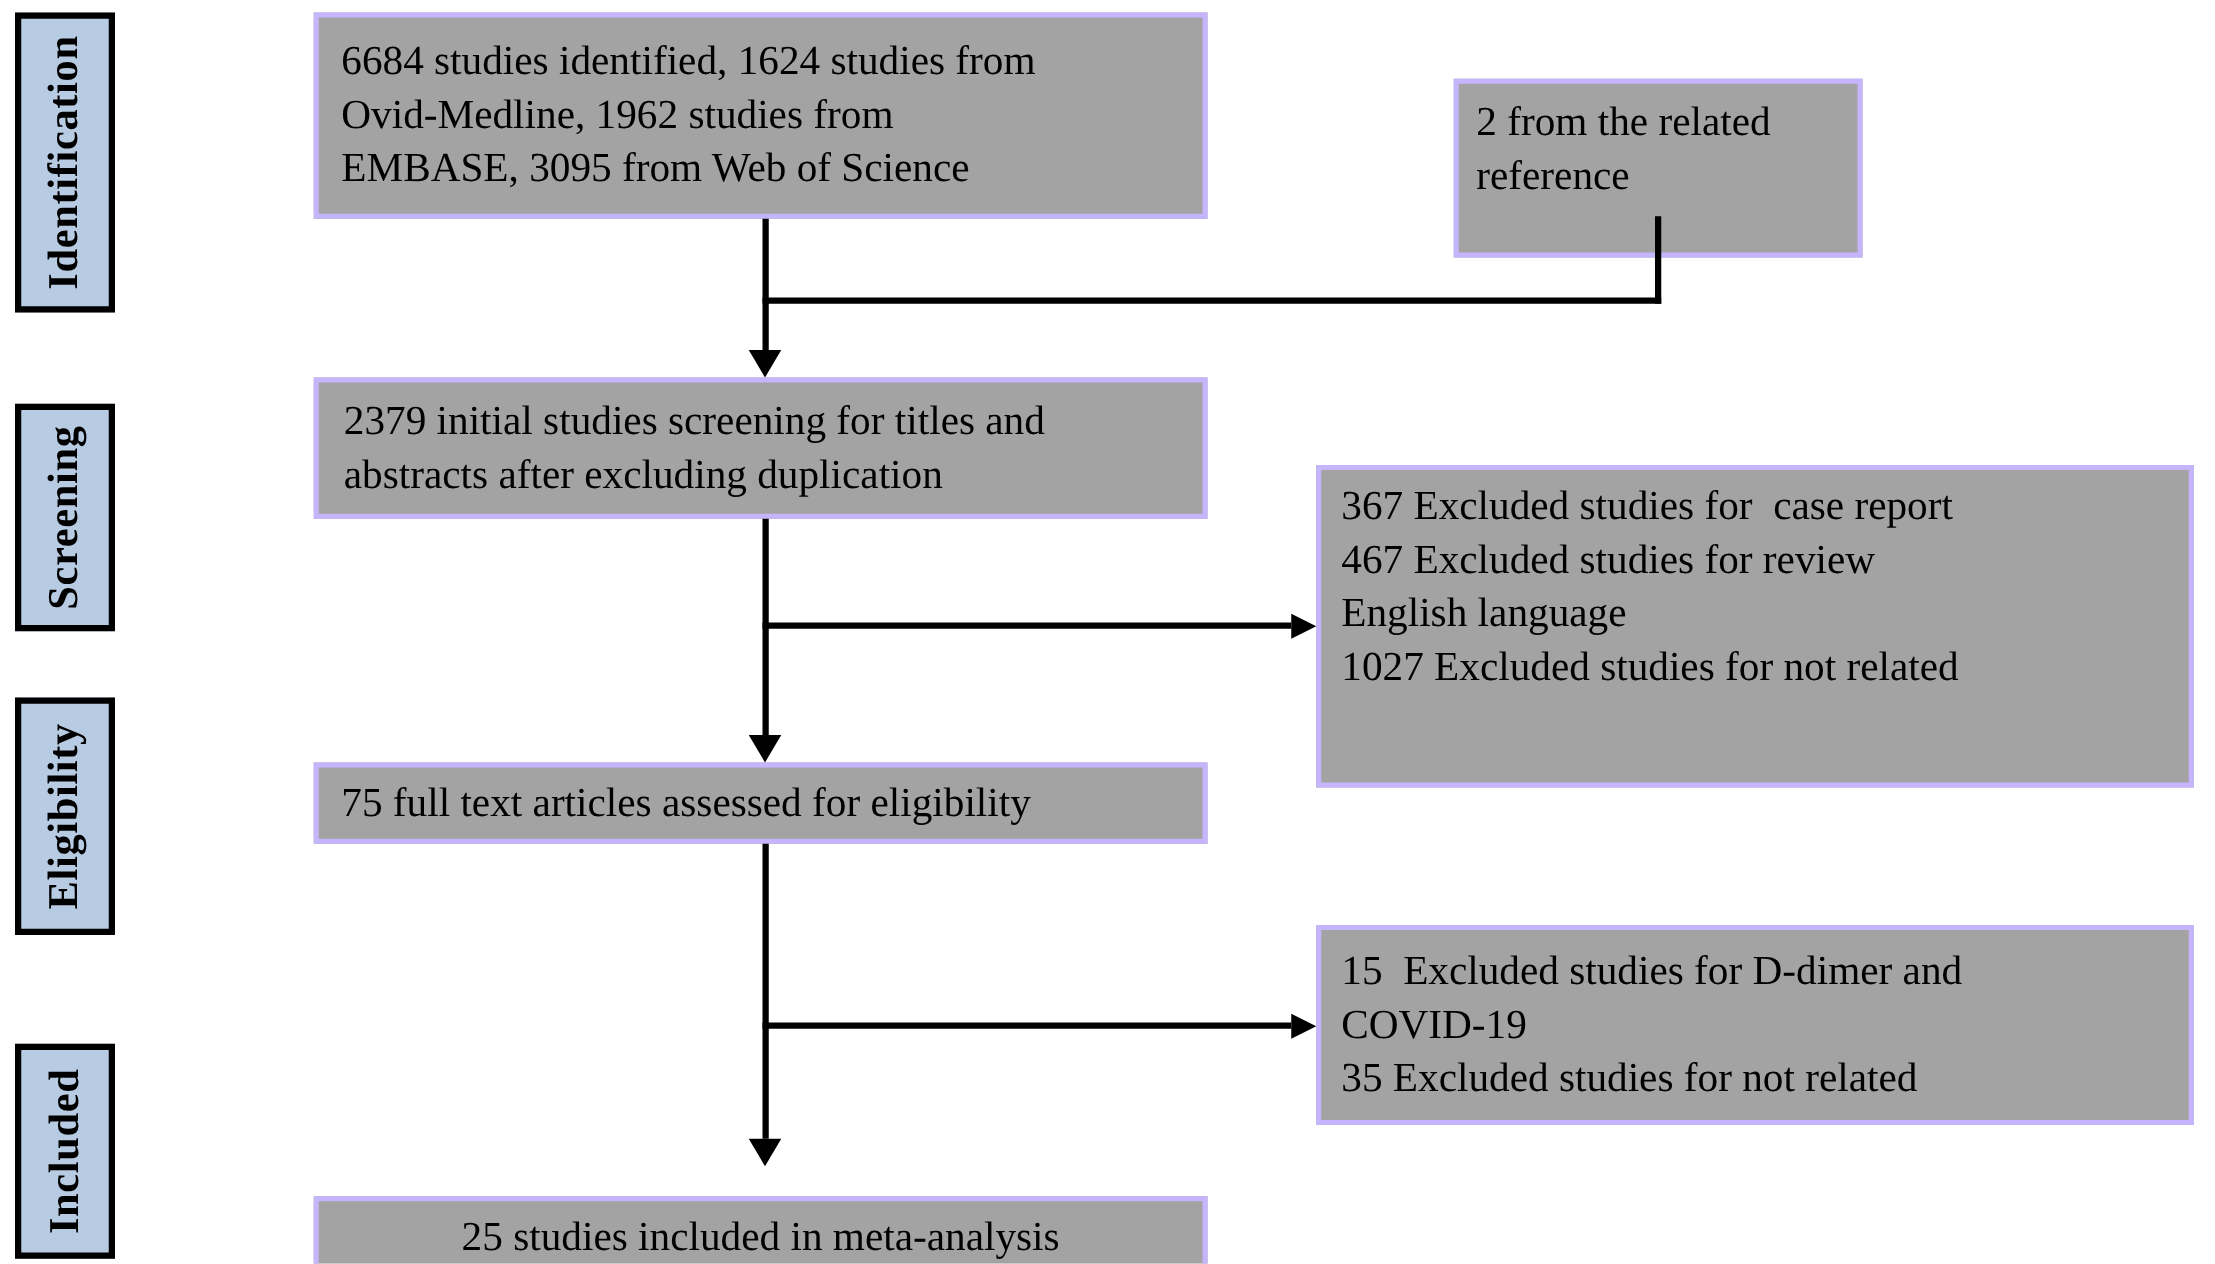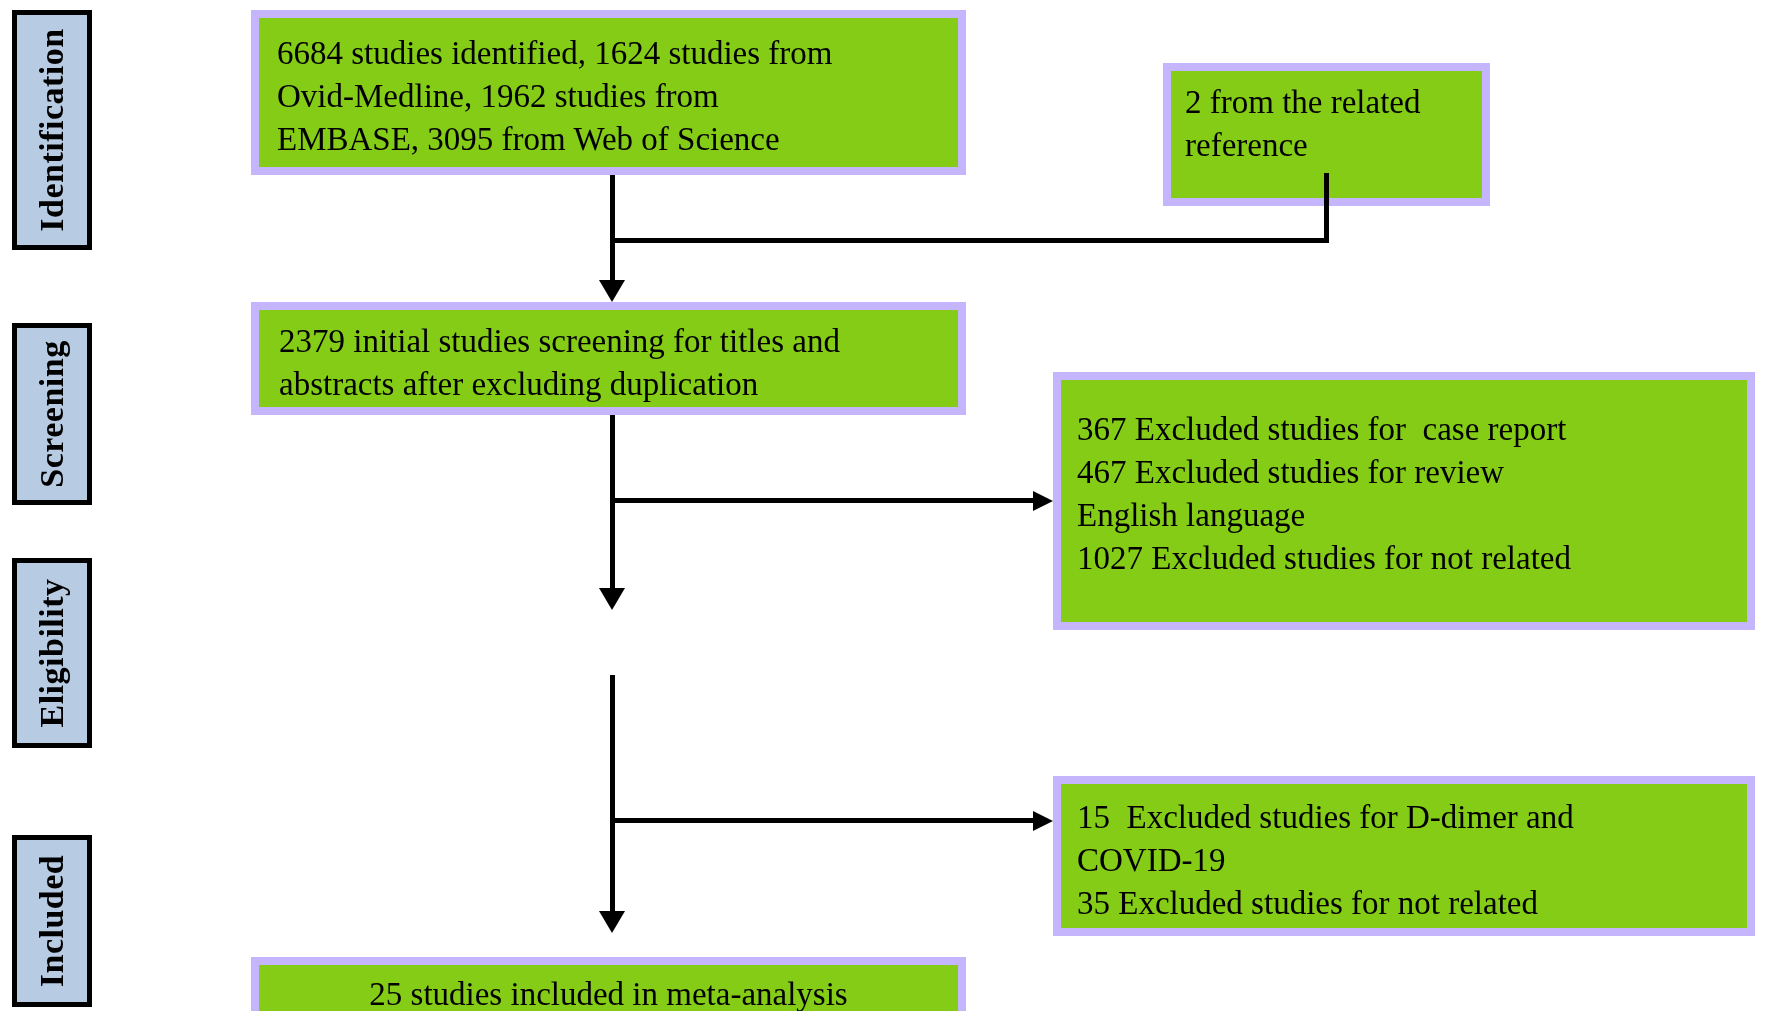--- a/index.html
+++ b/index.html
@@ -25,22 +25,22 @@
   }
   .stage-box .vtext {
     transform: rotate(-90deg);
     white-space: nowrap;
     font-size: 34px;
     font-weight: bold;
     letter-spacing: 0.5px;
   }
   .flow-box {
     position: absolute;
-    background: #84cc16;
-    border: 8px solid #c4b5fd;
+    background: #a3a3a3;
+    border: 4px solid #c4b5fd;
     box-sizing: border-box;
     font-size: 33px;
     line-height: 43px;
   }
   .flow-box .line { white-space: pre; }
   .main-col { left: 251px; width: 715px; }
   .pad { padding: 10px 18px; }
   .justified { word-spacing: 26px; }
   .center-text { text-align: center; }
   .conn { position: absolute; background: #000000; }
@@ -86,29 +86,32 @@
   <div class="flow-box pad" style="left:1163px; top:63px; width:327px; height:143px; padding-left:14px;">
     <div class="line">2 from the related</div>
     <div class="line">reference</div>
   </div>
 
   <div class="flow-box main-col pad" style="top:302px; height:113px;padding-left:20px;">
     <div class="line">2379 initial studies screening for titles and</div>
     <div class="line">abstracts after excluding duplication</div>
   </div>
 
-  <div class="flow-box" style="left:1053px; top:372px; width:702px; height:258px; padding:28px 16px;">
+  <div class="flow-box" style="left:1053px; top:372px; width:702px; height:258px; padding:8px 16px;">
     <div class="line">367 Excluded studies for  case report</div>
     <div class="line">467 Excluded studies for review</div>
     <div class="line">English language</div>
     <div class="line">1027 Excluded studies for not related</div>
   </div>
 
+  <div class="flow-box main-col" style="top:610px; height:65px; padding:8px 18px;">
+    <div class="line">75 full text articles assessed for eligibility</div>
+  </div>
 
-  <div class="flow-box" style="left:1053px; top:740px; width:702px; height:160px; padding:12px 16px;margin-top:36px;">
+  <div class="flow-box" style="left:1053px; top:740px; width:702px; height:160px; padding:12px 16px;">
     <div class="line">15  Excluded studies for D-dimer and</div>
     <div class="line">COVID-19</div>
     <div class="line">35 Excluded studies for not related</div>
   </div>
 
   <div class="flow-box main-col center-text" style="top:933px; height:65px; padding:8px 18px;margin-top:24px;">
     <div class="line">25 studies included in meta-analysis</div>
   </div>
 
   <div class="conn" style="left:610px; top:175px; width:5px; height:107px;"></div>

